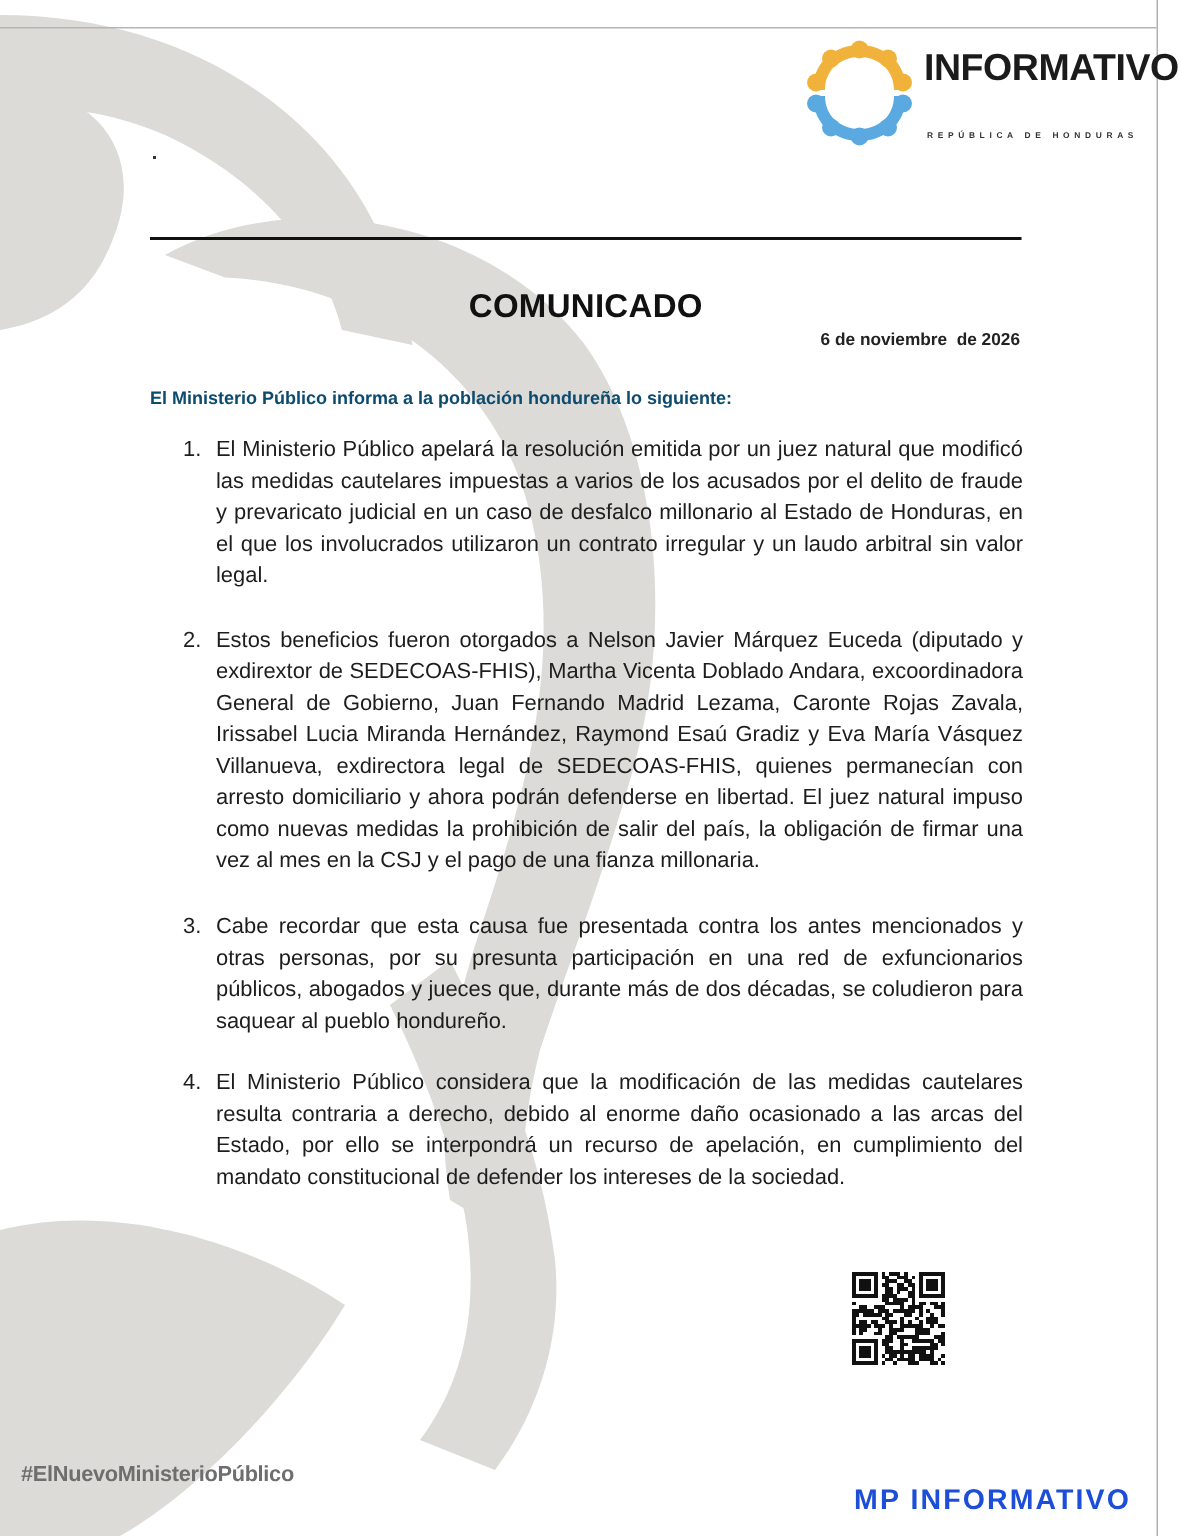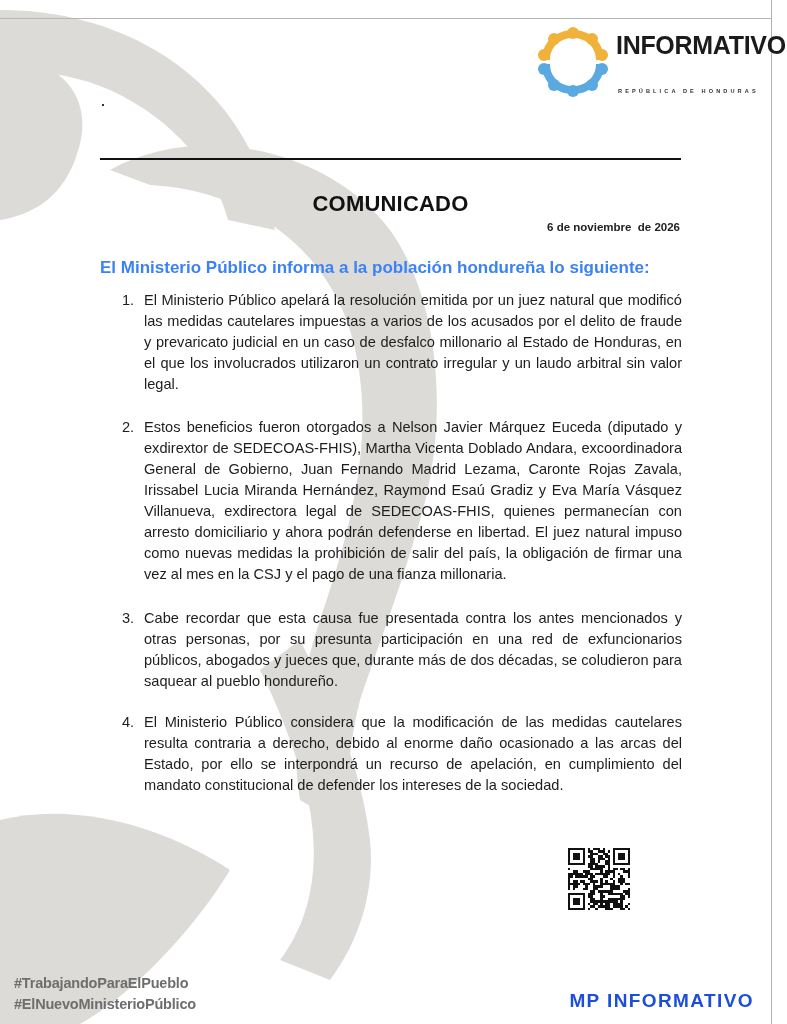--- a/index.html
+++ b/index.html
@@ -17,21 +17,21 @@
     .logo-mark { position: absolute; left: 0; top: 0; width: 70px; height: 72px; }
     .logo-title { position: absolute; left: 78px; top: 6px; font-weight: bold; font-size: 25px; line-height: 26px; color: #1b1b1b; letter-spacing: -0.3px; }
     .logo-sub { position: absolute; left: 80px; top: 62px; font-size: 5.6px; font-weight: bold; letter-spacing: 3.1px; color: #333; white-space: nowrap; }
 
     .dot { position: absolute; left: 102px; top: 104px; width: 2px; height: 2px; background: #333; z-index: 2; }
     .header-rule { position: absolute; left: 100px; top: 158px; width: 581px; height: 2px; background: #111; z-index: 2; }
 
     .content { position: absolute; left: 0; top: 0; width: 787px; z-index: 3; }
     .title { position: absolute; left: 0; width: 781px; top: 191px; text-align: center; font-weight: bold; font-size: 22px; color: #111; letter-spacing: 0.2px; }
     .date { position: absolute; right: 107px; top: 221px; font-size: 11.5px; font-weight: bold; color: #222; white-space: pre; }
-    .intro { position: absolute; left: 100px; top: 258px; font-size: 17px; font-weight: bold; color: #3b82f6; }
+    .intro { position: absolute; left: 100px; top: 258px; font-size: 12px; font-weight: bold; color: #0c4a6e; }
 
     .items { position: absolute; left: 122px; top: 290px; width: 560px; margin: 0; padding: 0; list-style: none; }
     .item { position: relative; padding-left: 22px; font-size: 14.6px; line-height: 21px; text-align: justify; color: #1d1d1d; margin-bottom: 21px; }
     .item-num { position: absolute; left: 0; top: 0; }
     .item:nth-child(1) { margin-bottom: 22px; }
     .item:nth-child(2) { margin-bottom: 23px; }
     .item:nth-child(3) { margin-bottom: 20px; }
 
     .qr { position: absolute; left: 568px; top: 848px; width: 62px; height: 62px; z-index: 3; }
 
@@ -371,16 +371,15 @@
       <rect x="15" y="24" width="1" height="1"></rect>
       <rect x="16" y="24" width="1" height="1"></rect>
       <rect x="17" y="24" width="1" height="1"></rect>
       <rect x="21" y="24" width="1" height="1"></rect>
       <rect x="22" y="24" width="1" height="1"></rect>
       <rect x="24" y="24" width="1" height="1"></rect>
     </g>
 </svg>
 
 <div class="hashtags">
-  <div>#TrabajandoParaElPueblo</div>
   <div>#ElNuevoMinisterioPúblico</div>
 </div>
 <div class="mp-info">MP INFORMATIVO</div>
 
 </body></html>

